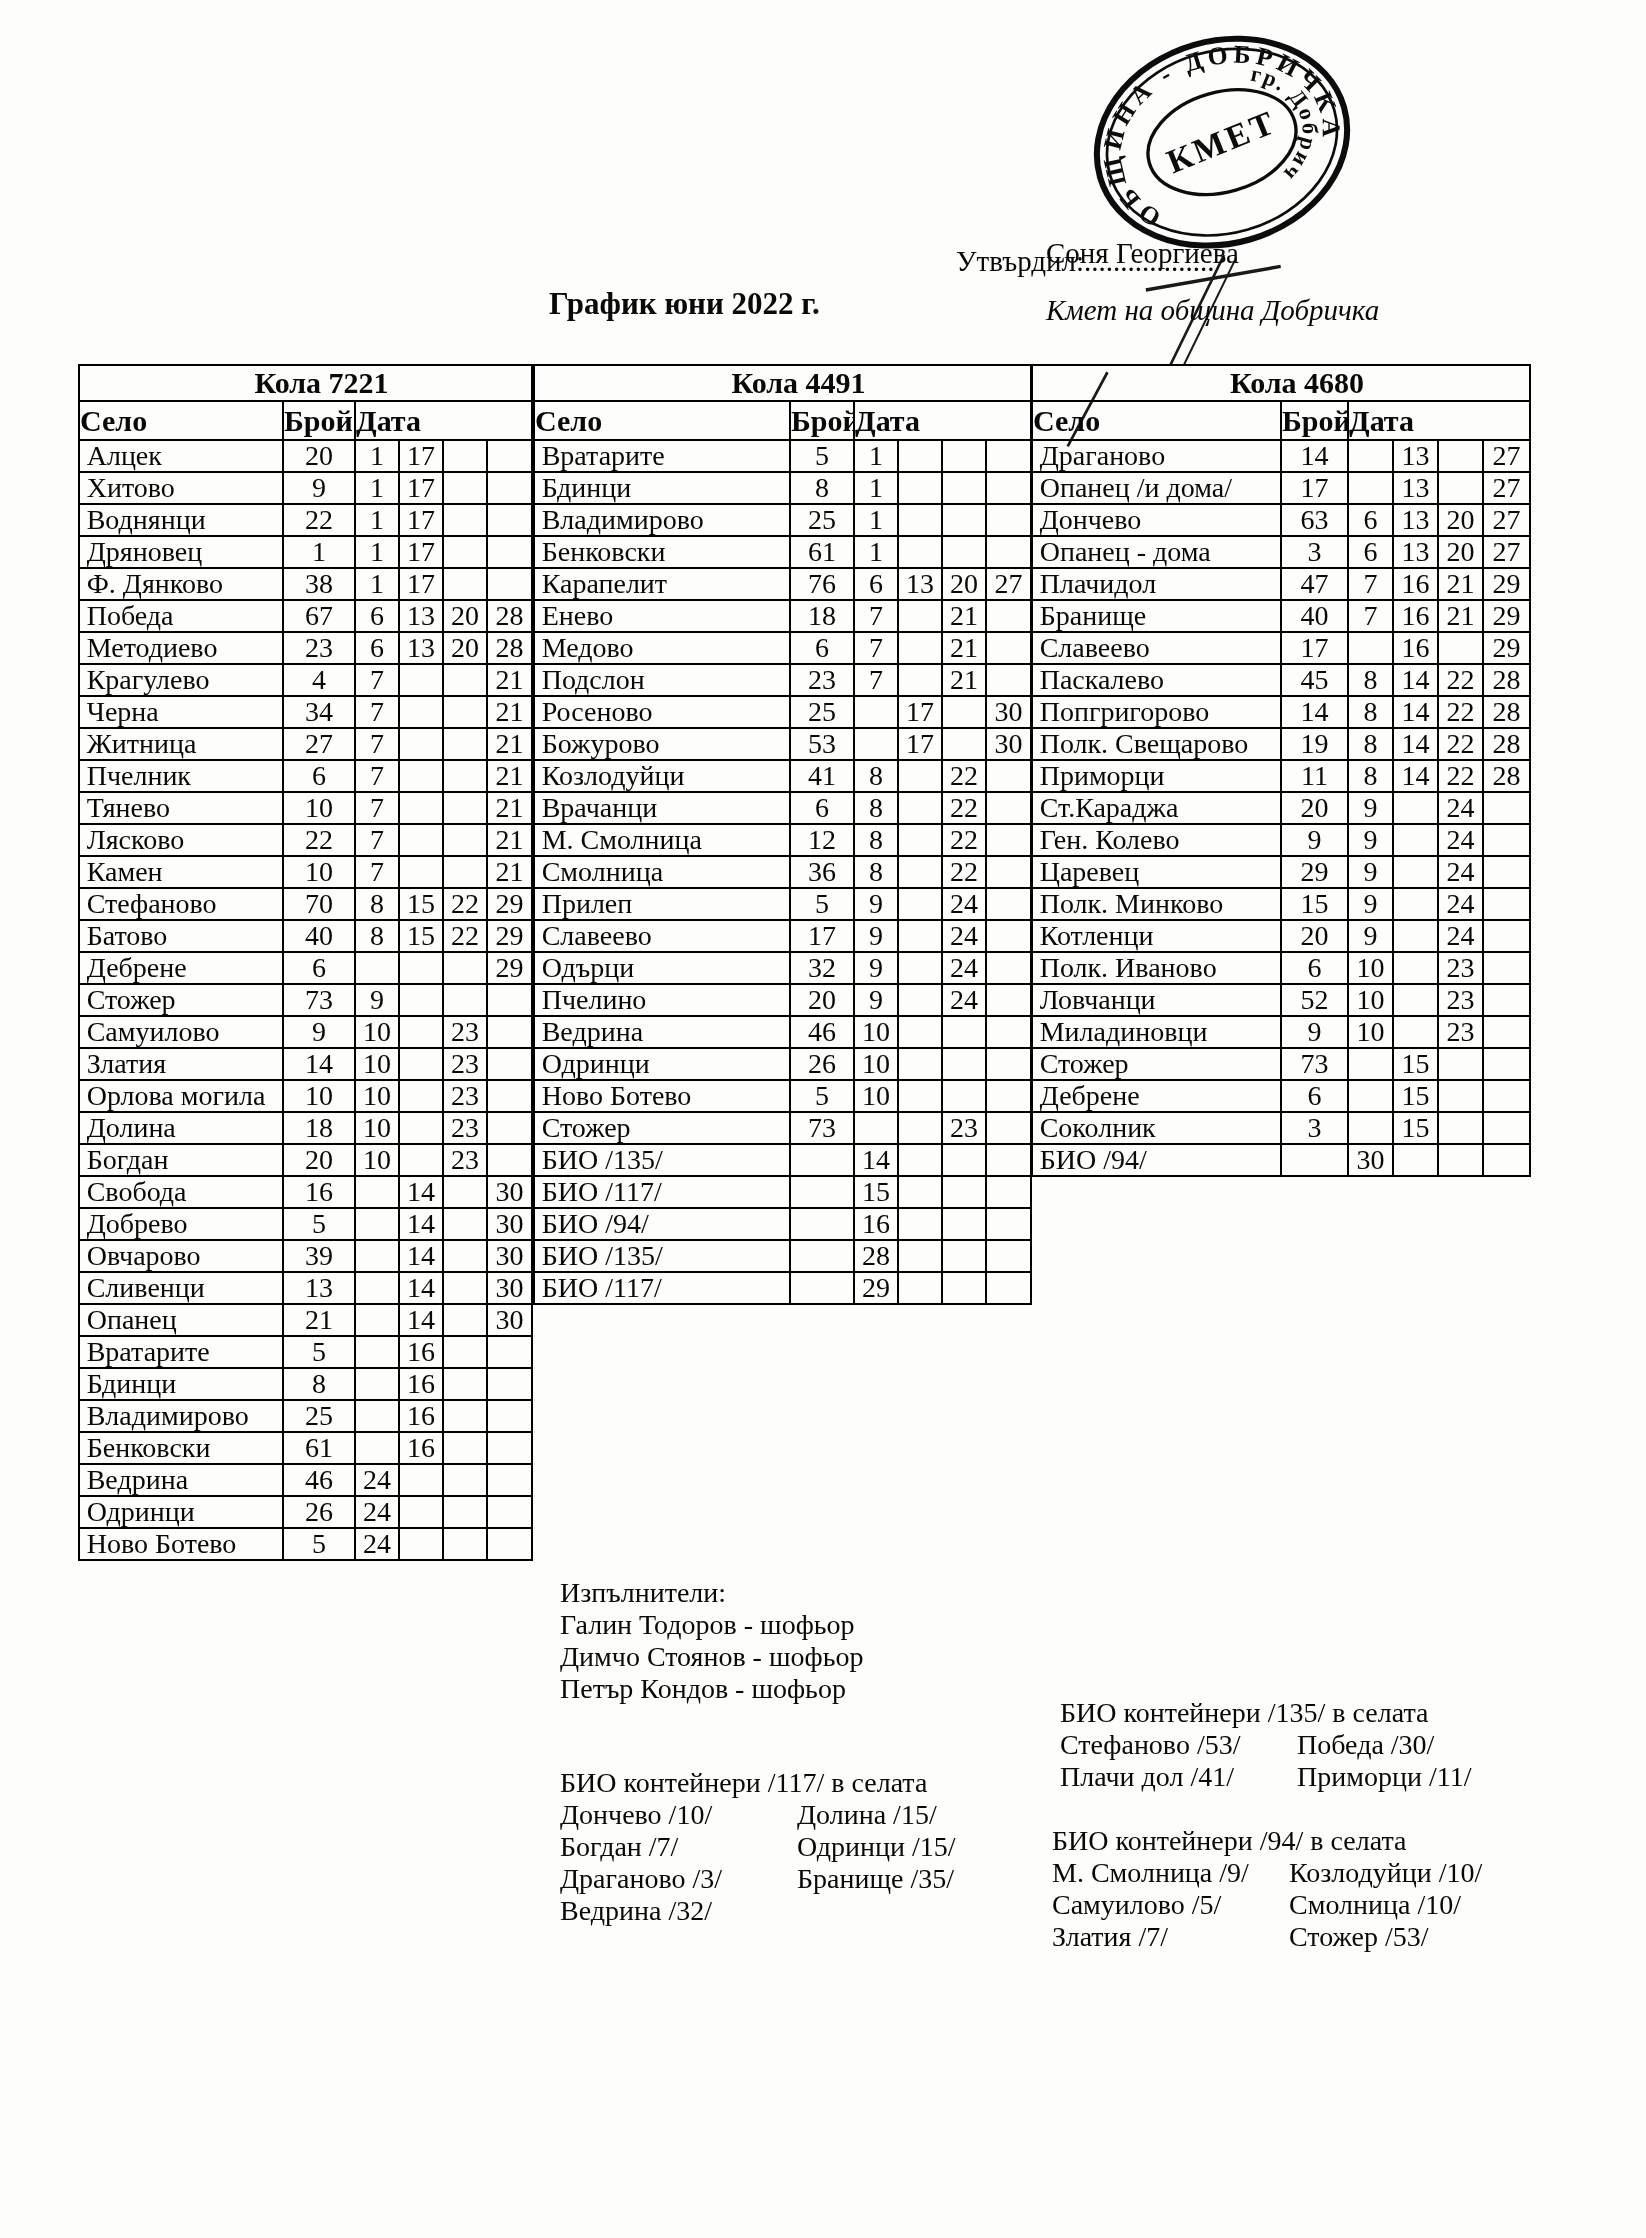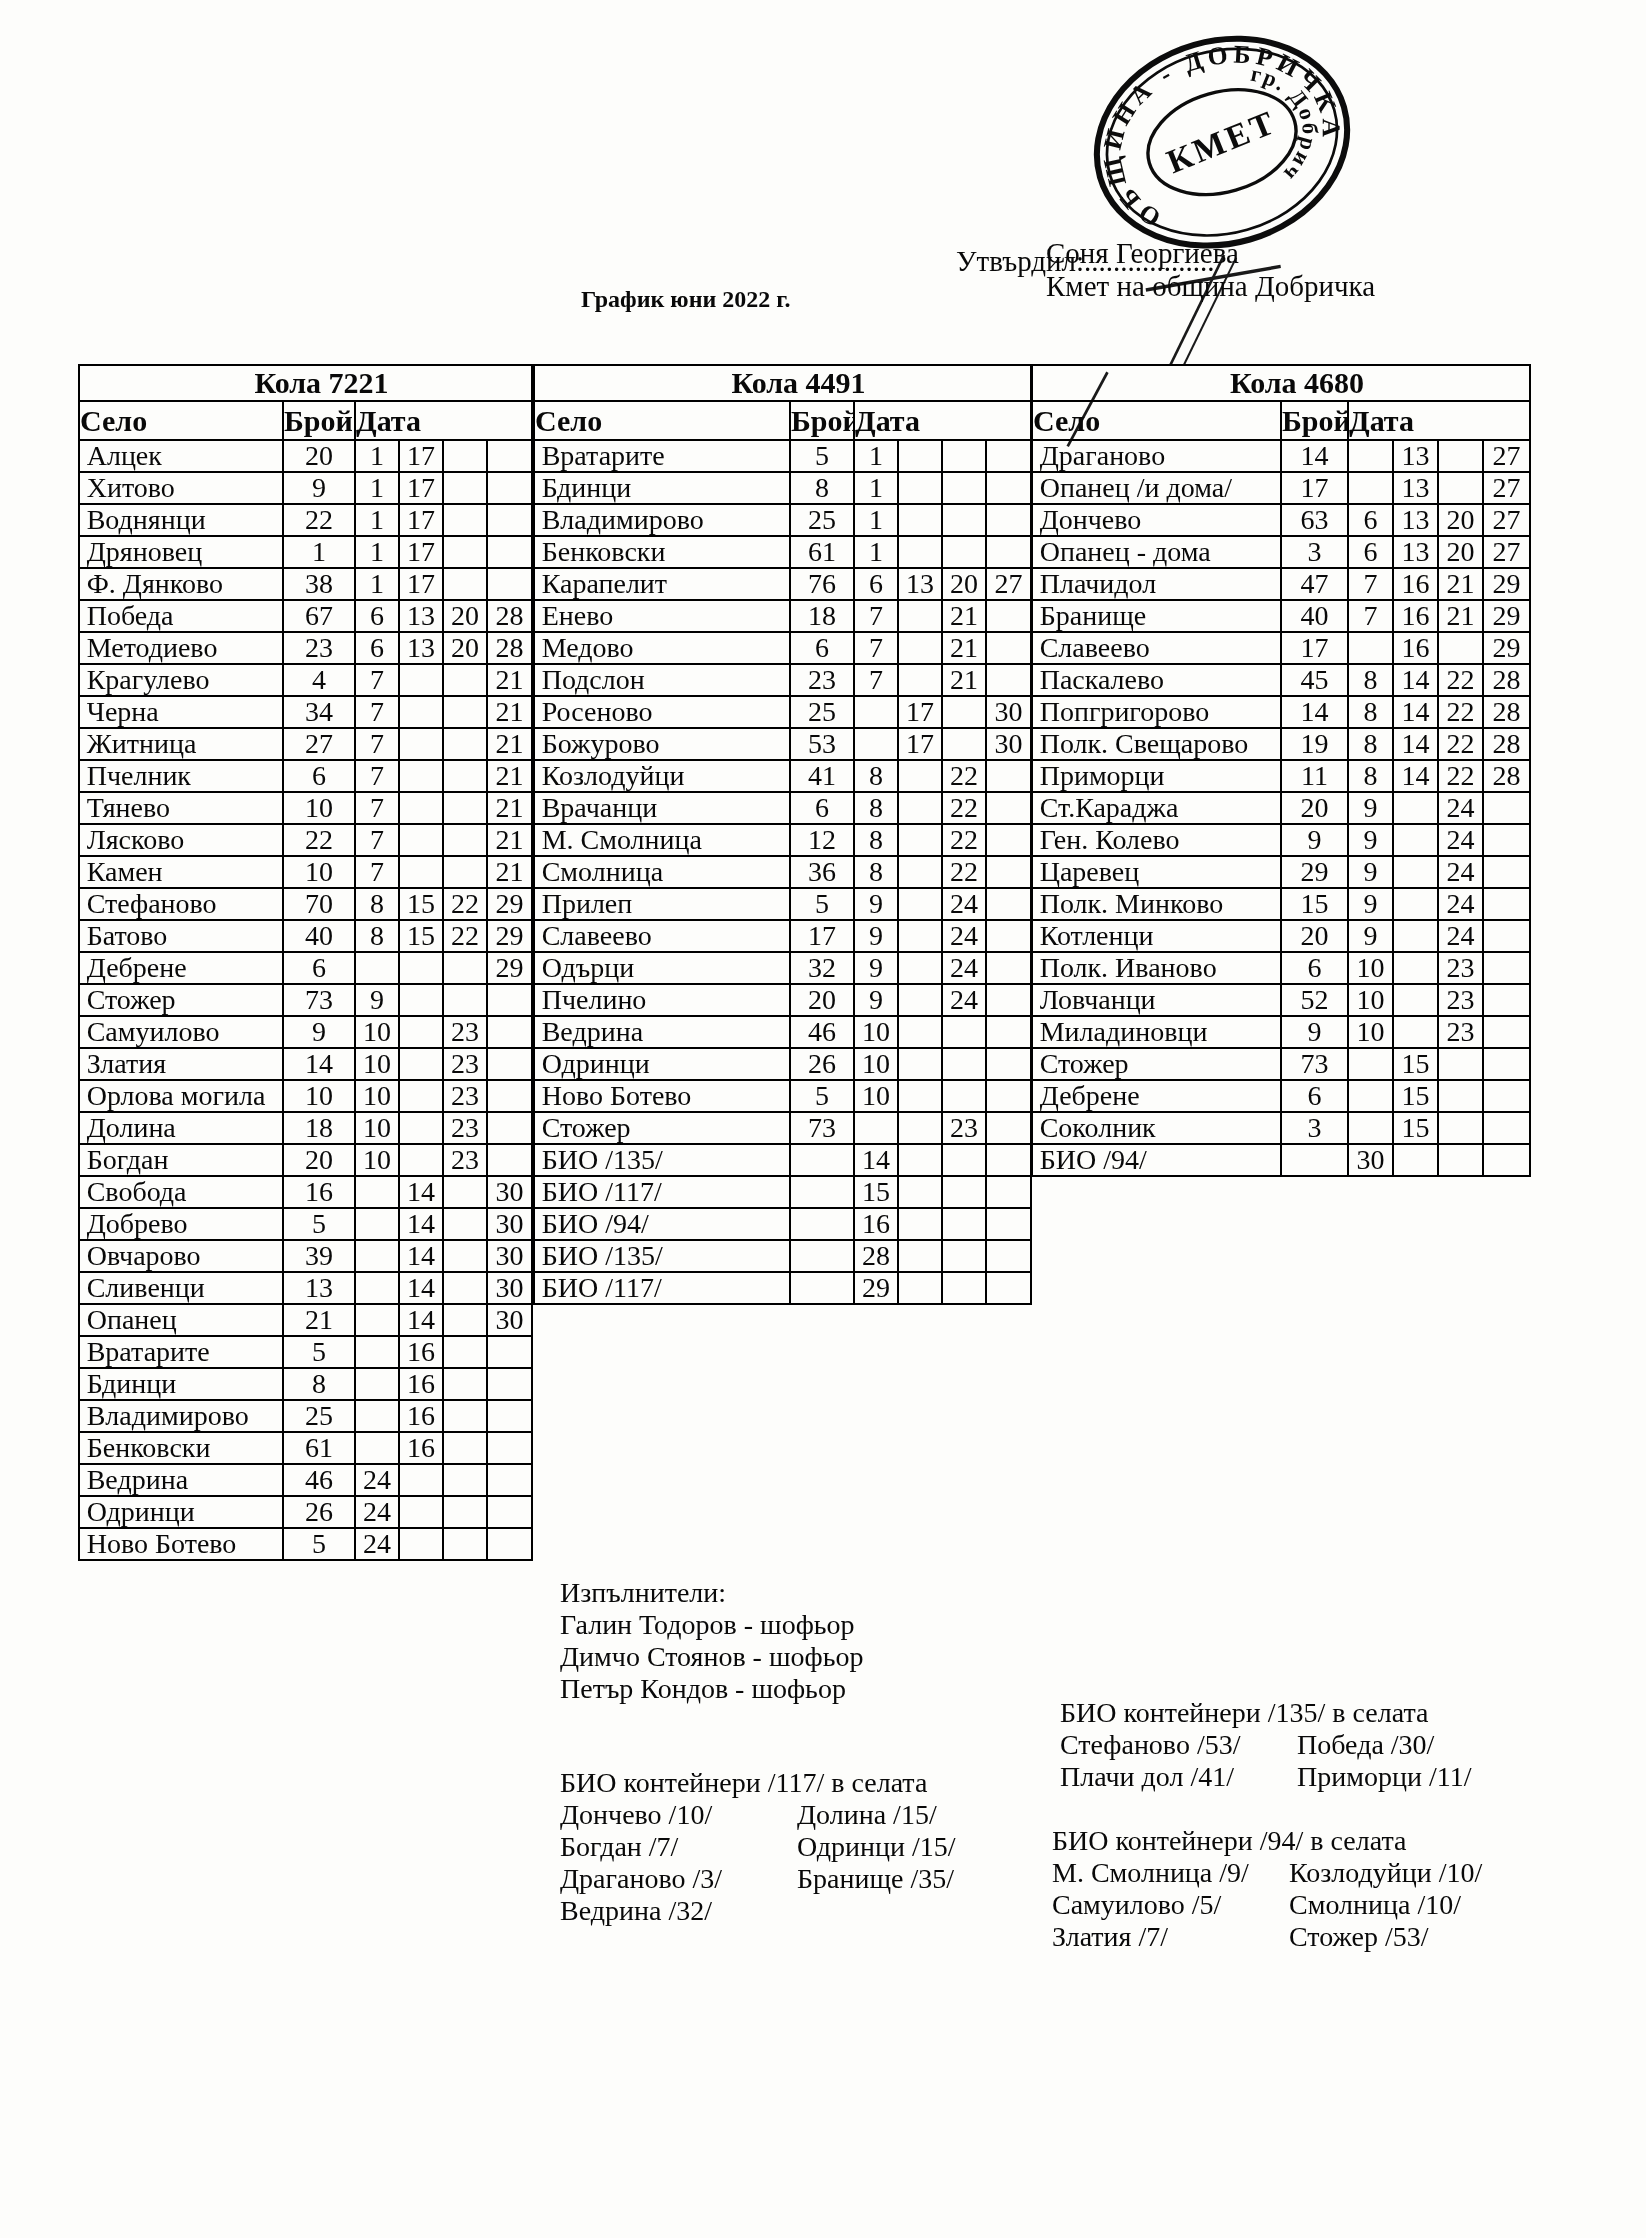--- a/index.html
+++ b/index.html
@@ -2,24 +2,24 @@
 <html style="font-size:10.8px"><head>
 <meta charset="utf-8">
 <style>
   html,body{margin:0;padding:0;}
   body{
     width:1646px;height:2239px;position:relative;background:#fdfdfb;color:#090909;
     font-family:"Liberation Serif", "DejaVu Serif", serif; overflow:hidden;
   }
   .abs{position:absolute;}
   
-  .doc-title{font-weight:bold;font-size:24px;white-space:nowrap;margin-left:32px;}
+  .doc-title{font-weight:bold;font-size:31px;white-space:nowrap;}
   .approval-line{font-size:29px;white-space:nowrap;margin-top:46px;}
   .approval-name{font-size:29px;white-space:nowrap;}
-  .approval-role{font-size:29px;white-space:nowrap;}
+  .approval-role{font-size:29px;font-style:italic;white-space:nowrap;margin-top:24px;}
   
   .tbl table{border-collapse:collapse;table-layout:fixed;width:100%;}
   .tbl th,.tbl td{border:2.7px solid #000;box-sizing:border-box;overflow:hidden;white-space:nowrap;padding:0;}
   .tbl th.car{height:35px;font-size:30px;font-weight:bold;text-align:center;padding-left:32px;}
   .tbl th.colh{height:39px;font-size:30px;font-weight:bold;text-align:left;}
   .tbl td{height:32px;font-size:28px;line-height:30px;}
   .tbl td.v{text-align:left;padding-left:6.7px;}
   .tbl td.n{text-align:center;}
   
   .txt-block{font-size:28px;line-height:32px;white-space:nowrap;}

